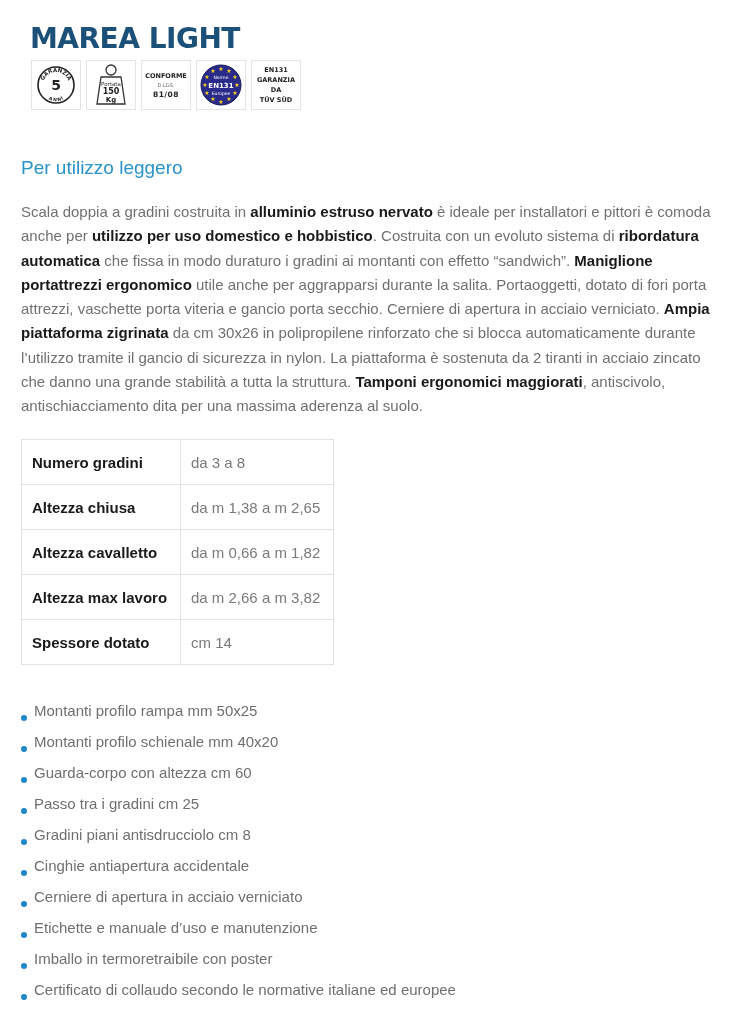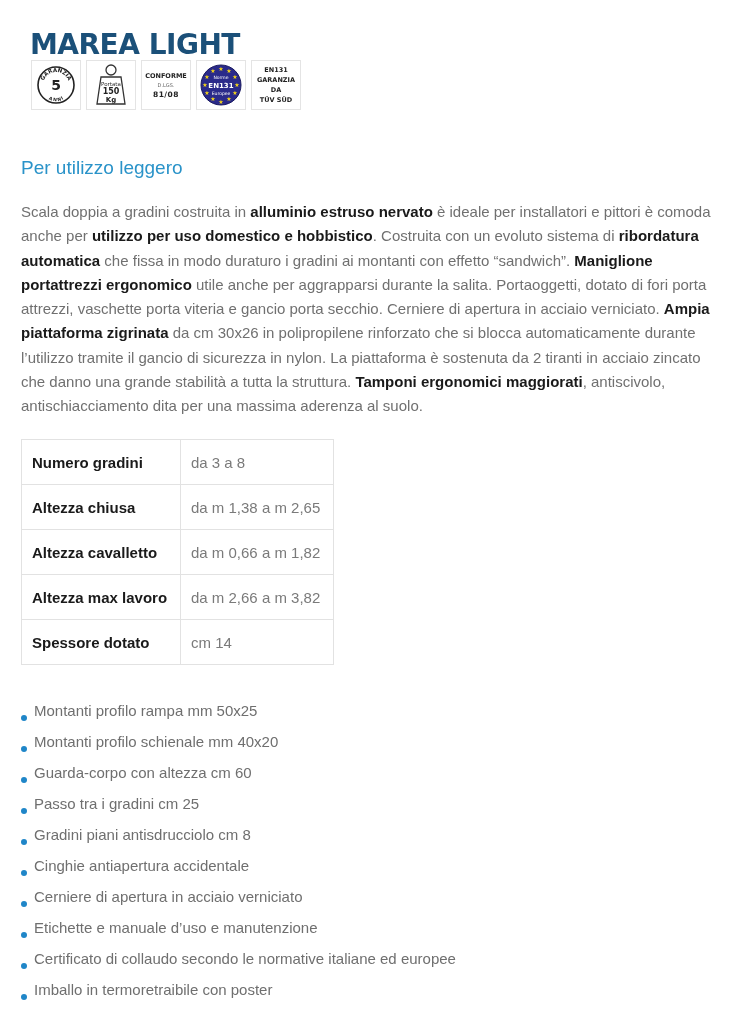--- a/index.html
+++ b/index.html
@@ -1,18 +1,18 @@
 <!DOCTYPE html>
 <html><head>
 <meta charset="utf-8">
 <style>
   html, body { margin: 0; padding: 0; background: #ffffff; }
   body { width: 740px; height: 1015px; position: relative; overflow: hidden;
          font-family: "Liberation Sans", "DejaVu Sans", sans-serif; color: #6f6f6f; }
-  .title { position: absolute; left: 30px; top: 28px; margin: 0;
+  .title { position: absolute; left: 30px; top: 22px; margin: 0;
            font-family: "DejaVu Sans", "Liberation Sans", sans-serif; font-weight: bold;
            font-size: 28px; letter-spacing: -0.5px; color: #1b5079; line-height: 34px; }
   .badges { position: absolute; left: 31px; top: 60px; display: flex; gap: 5px; }
   .badge { width: 50px; height: 50px; border: 1px solid #e4e4e4; box-sizing: border-box;
            display: flex; align-items: center; justify-content: center; background: #fff; }
   .badge svg { display: block; }
   .badge-text { font-family: "DejaVu Sans", sans-serif; font-weight: bold; color: #222;
                 text-align: center; line-height: 9px; font-size: 7px; }
   .badge-text .small { font-size: 5px; font-weight: normal; color: #666; line-height: 9px; display: block; }
   .subtitle { position: absolute; left: 21px; top: 155px; margin: 0; font-weight: normal;
@@ -159,19 +159,19 @@
   <li>
       <span class="bullet"></span>
       <span>Cerniere di apertura in acciaio verniciato</span>
     </li>
   <li>
       <span class="bullet"></span>
       <span>Etichette e manuale d’uso e manutenzione</span>
     </li>
   <li>
       <span class="bullet"></span>
-      <span>Certificato di collaudo secondo le normative italiane ed  europee</span>
+      <span>Imballo in termoretraibile con poster</span>
     </li>
   <li>
       <span class="bullet"></span>
-      <span>Imballo in termoretraibile con poster</span>
+      <span>Certificato di collaudo secondo le normative italiane ed  europee</span>
     </li>
 </ul>
 
 </body></html>

